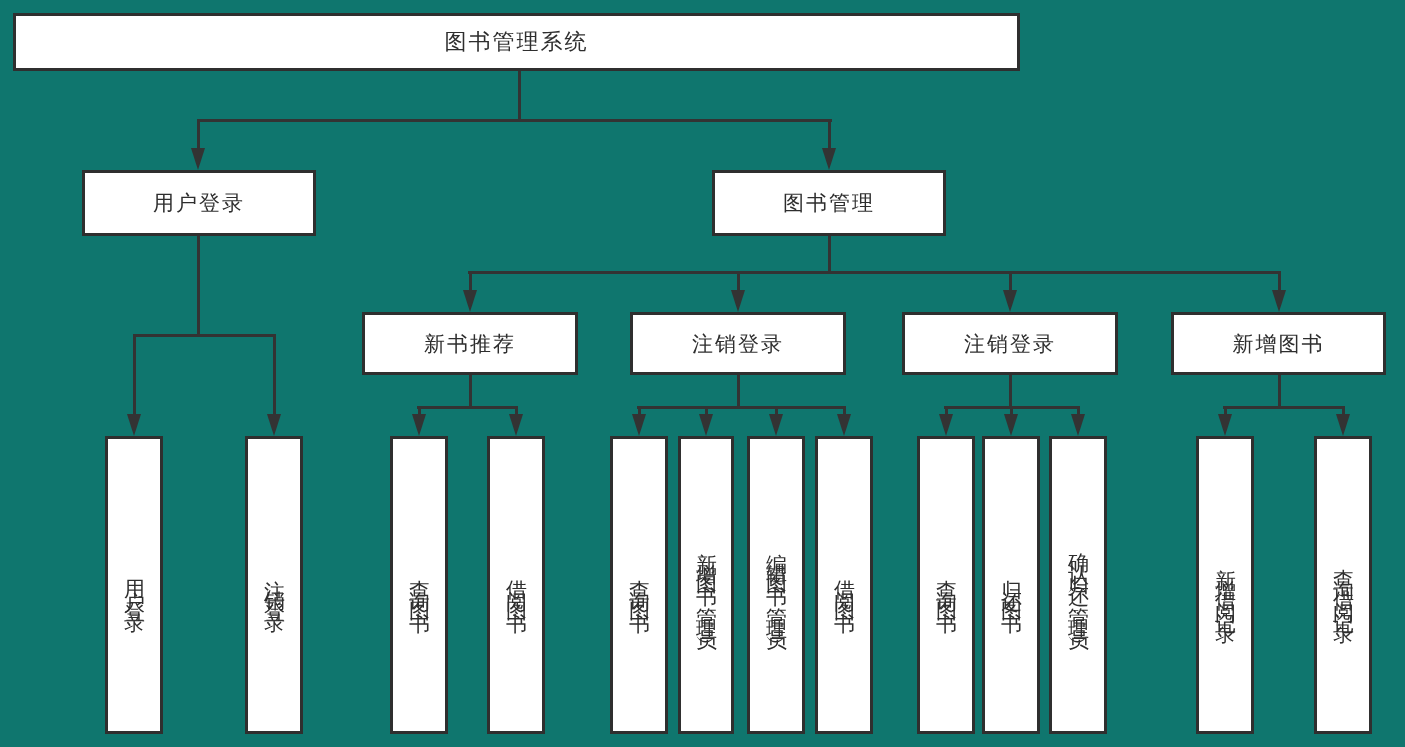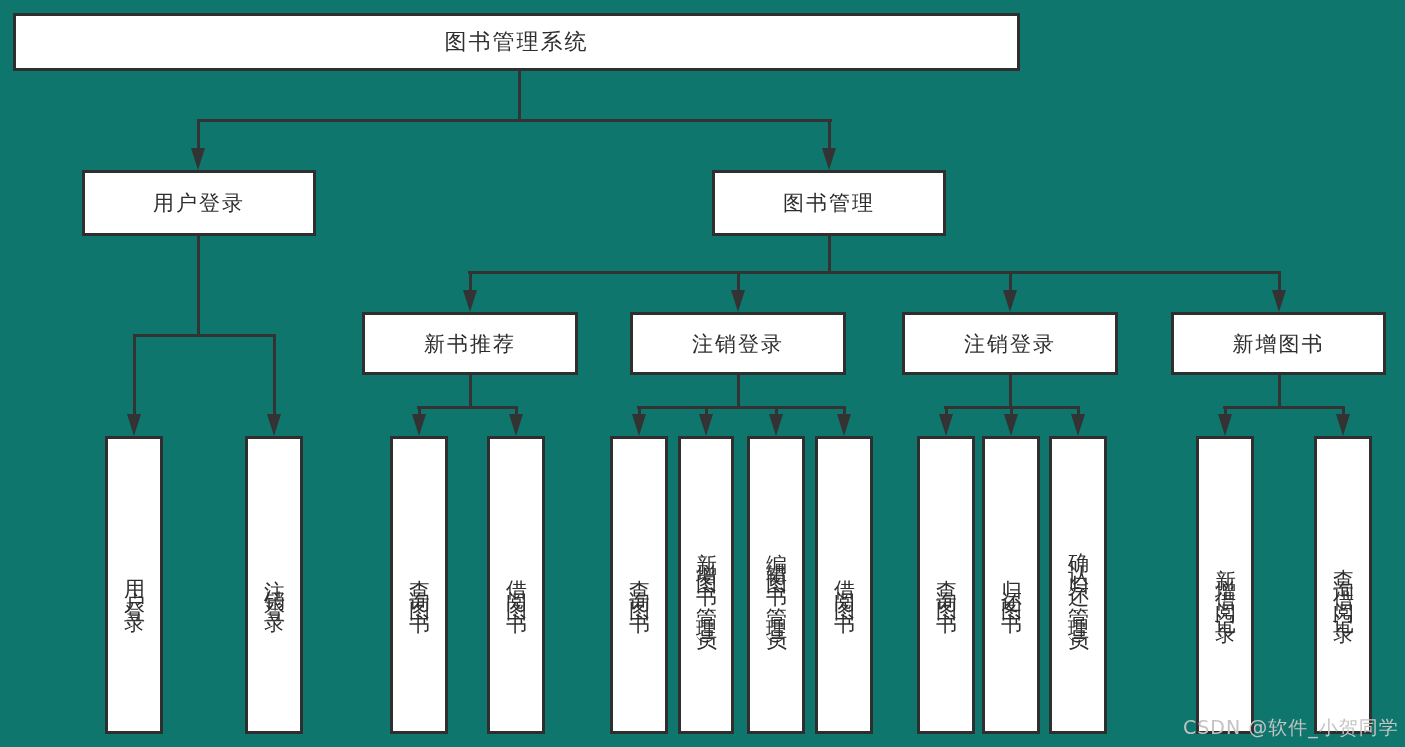--- a/index.html
+++ b/index.html
@@ -155,15 +155,14 @@
     <span class="vtext">确认归还（管理员）</span>
   </div>
 
   <div class="box" style="left:1196px;top:436px;width:58px;height:298px;">
     <span class="vtext">新增借阅记录</span>
   </div>
   <div class="box" style="left:1314px;top:436px;width:58px;height:298px;">
     <span class="vtext">查询借阅记录</span>
   </div>
 
-  <div class="watermark">CSDN @软件_小贺同学</div>
 
 </div>
 
 </body></html>

